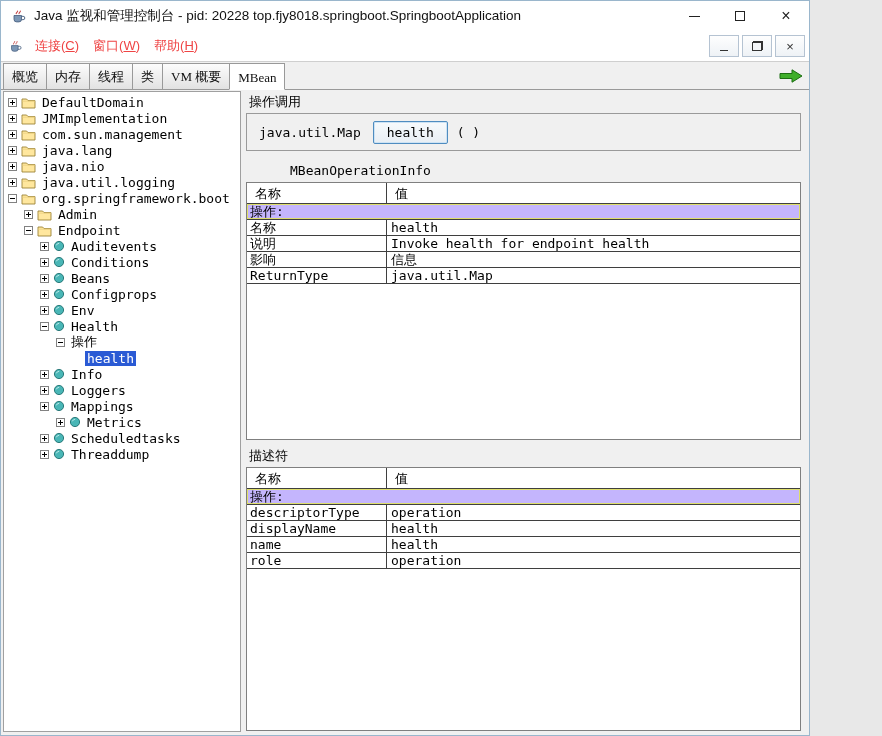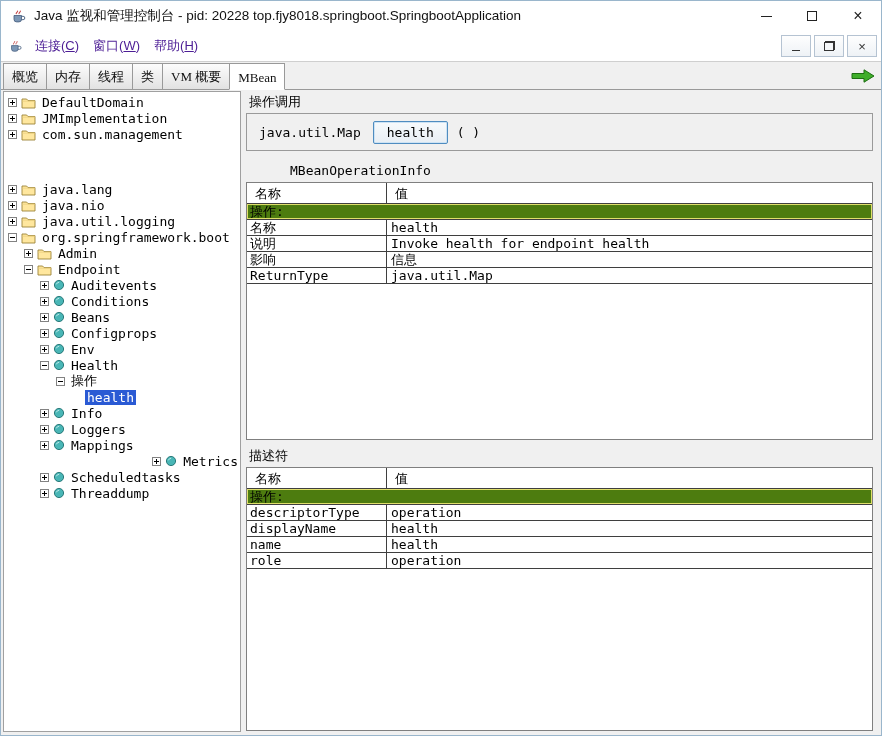--- a/index.html
+++ b/index.html
@@ -1,29 +1,29 @@
 <!DOCTYPE html>
 <html><head>
 <meta charset="utf-8">
 <style>
 *{margin:0;padding:0;box-sizing:border-box;}
 html,body{width:882px;height:736px;}
 body{font-family:"Liberation Sans","DejaVu Sans",sans-serif;background:#e8e8e8;overflow:hidden;}
-.window{width:882px;height:736px;background:#fff;border:1px solid #9ab6cc;display:flex;flex-direction:column;position:relative;}
+.window{width:810px;height:736px;background:#fff;border:1px solid #9ab6cc;display:flex;flex-direction:column;position:relative;}
 .titlebar{height:30px;flex:none;display:flex;align-items:center;padding-left:8px;background:#fff;}
 .app-icon{width:18px;height:18px;flex:none;display:inline-flex;align-items:center;justify-content:center;}
 .title-text{margin-left:7px;font-size:13.5px;color:#111;white-space:nowrap;}
 .win-controls{margin-left:auto;display:flex;height:30px;}
 .win-btn{width:46px;display:flex;align-items:center;justify-content:center;color:#222;cursor:default;}
 .glyph-min{width:11px;height:1px;background:#222;display:block;}
 .glyph-max{width:10px;height:10px;border:1px solid #222;display:block;}
 .glyph-close{font-size:16px;line-height:1;}
 .menubar{height:31px;flex:none;display:flex;align-items:center;padding-left:6px;background:#fff;border-bottom:1px solid #cfcfcf;position:relative;}
 .menubar .app-icon{width:16px;height:16px;margin-right:5px;}
-.menu-item{font-size:13px;padding:3px 7px;color:#4c1d95;white-space:nowrap;}
+.menu-item{font-size:13px;padding:3px 7px;color:#ef4444;white-space:nowrap;}
 .inner-controls{position:absolute;right:4px;top:4px;display:flex;gap:3px;}
 .inner-btn{width:30px;height:22px;border:1px solid #b5c3d2;background:linear-gradient(#fefefe,#eef2f6);display:flex;align-items:center;justify-content:center;color:#333;}
 .glyph-underscore{width:8px;height:1px;background:#333;display:block;margin-top:8px;}
 .glyph-restore{position:relative;width:11px;height:10px;display:block;}
 .glyph-restore::before{content:"";position:absolute;right:0;top:0;width:8px;height:7px;border:1px solid #333;}
 .glyph-restore::after{content:"";position:absolute;left:0;bottom:0;width:8px;height:7px;border:1px solid #333;background:#f4f6f8;}
 .glyph-close-sm{font-size:13px;line-height:1;}
 .tabbar{height:28px;flex:none;background:#f0f0f0;border-bottom:1px solid #999;display:flex;align-items:flex-end;padding-left:2px;position:relative;font-family:Liberation Serif, serif;}
 .tab{font-size:13px;color:#111;padding:4px 8px 3px;border:1px solid #999;border-bottom:none;background:linear-gradient(#fcfcfc,#e2e2e2);margin-right:-1px;position:relative;white-space:nowrap;}
 .tab.active{background:#fff;padding-top:6px;z-index:2;margin-bottom:-1px;border-bottom:1px solid #fff;}
@@ -47,21 +47,21 @@
 .invoke-btn{font-family:inherit;font-size:13px;height:23px;padding:0 13px;background:linear-gradient(#f7fafc,#e8eef4);border:1px solid #4f8cc0;box-shadow:inset 0 0 0 1px #cde3f4;color:#000;border-radius:2px;cursor:default;}
 .invoke-args{margin-left:9px;}
 .table-box{border:1px solid #7f7f7f;background:#fff;overflow:hidden;display:flex;flex-direction:column;}
 .op-table{height:258px;flex:none;}
 .desc-table{flex:1;margin-bottom:1px;}
 .tbl-row{display:flex;flex:none;height:16px;border-bottom:1px solid #3f3f3f;background:#fff;}
 .tbl-row.tbl-header{height:21px;}
 .tbl-header .cell-name,.tbl-header .cell-value{padding-top:3px;padding-left:8px;line-height:16px;}
 .cell-name{width:140px;flex:none;border-right:1px solid #3f3f3f;padding-left:3px;line-height:15px;overflow:hidden;white-space:nowrap;}
 .cell-value{flex:1;padding-left:4px;line-height:15px;overflow:hidden;white-space:nowrap;}
-.tbl-row.section{background:#4d7c0f;box-shadow:inset 0 0 0 1px #dfdf6b;flex-direction:column;}
+.tbl-row.section{background:#c4b5fd;box-shadow:inset 0 0 0 1px #dfdf6b;flex-direction:column;}
 .tbl-row.section .cell-name{border-right-color:transparent;}
 </style>
 </head>
 <body>
 
 <div class="window">
 
   <div class="titlebar">
     <span class="app-icon">
       <svg width="17" height="17" viewBox="0 0 17 17">
@@ -143,21 +143,21 @@
         <div class="tree-row" style="padding-left: 4px;">
           <div class="expander plus"></div>
           <div class="tree-icon">
             <svg width="15" height="13" viewBox="0 0 15 13">
               <path d="M1 3 h4.6 l1.4 1.6 H14 V12 H1 z" fill="#ffe79e" stroke="#9c8338" stroke-width="0.9"></path>
               <path d="M1 5.2 H14" stroke="#e8cd7a" stroke-width="0.7" fill="none"></path>
             </svg>
           </div>
           <div class="tree-label">com.sun.management</div>
         </div>
-        <div class="tree-row" style="padding-left: 4px; margin-top: 39px;">
+        <div class="tree-row" style="padding-left: 4px;">
           <div class="expander plus"></div>
           <div class="tree-icon">
             <svg width="15" height="13" viewBox="0 0 15 13">
               <path d="M1 3 h4.6 l1.4 1.6 H14 V12 H1 z" fill="#ffe79e" stroke="#9c8338" stroke-width="0.9"></path>
               <path d="M1 5.2 H14" stroke="#e8cd7a" stroke-width="0.7" fill="none"></path>
             </svg>
           </div>
           <div class="tree-label">java.lang</div>
         </div>
         <div class="tree-row" style="padding-left: 4px;">
@@ -301,21 +301,21 @@
         <div class="tree-row" style="padding-left: 36px;">
           <div class="expander plus"></div>
           <div class="tree-icon">
             <svg width="12" height="12" viewBox="0 0 12 12">
               <circle cx="6" cy="6" r="4.6" fill="#49b6b6" stroke="#1e6f6f" stroke-width="0.9"></circle>
               <path d="M3.4 5 a3 3 0 0 1 2.4 -1.8" stroke="#bfeaea" stroke-width="1" fill="none" stroke-linecap="round"></path>
             </svg>
           </div>
           <div class="tree-label">Mappings</div>
         </div>
-        <div class="tree-row" style="padding-left: 37px; justify-content: flex-end;">
+        <div class="tree-row" style="padding-left: 52px;">
           <div class="expander plus"></div>
           <div class="tree-icon">
             <svg width="12" height="12" viewBox="0 0 12 12">
               <circle cx="6" cy="6" r="4.6" fill="#49b6b6" stroke="#1e6f6f" stroke-width="0.9"></circle>
               <path d="M3.4 5 a3 3 0 0 1 2.4 -1.8" stroke="#bfeaea" stroke-width="1" fill="none" stroke-linecap="round"></path>
             </svg>
           </div>
           <div class="tree-label">Metrics</div>
         </div>
         <div class="tree-row" style="padding-left: 36px;">

